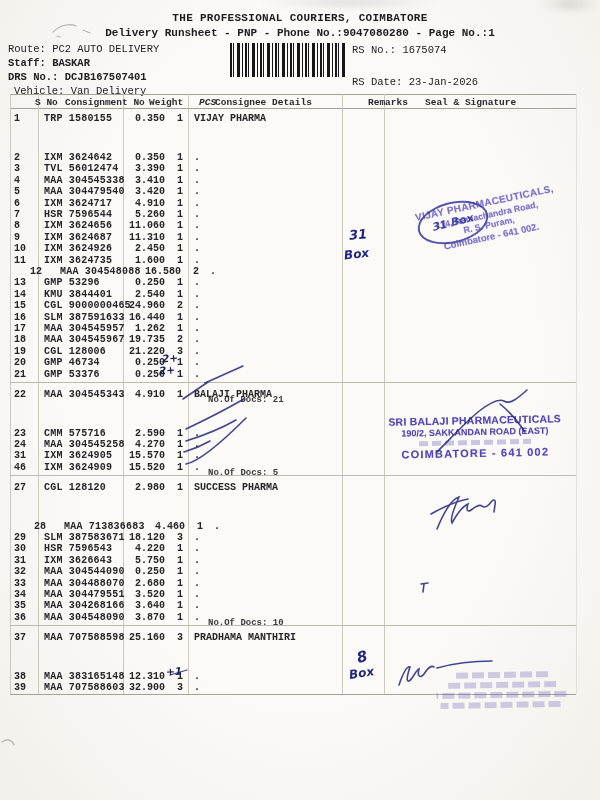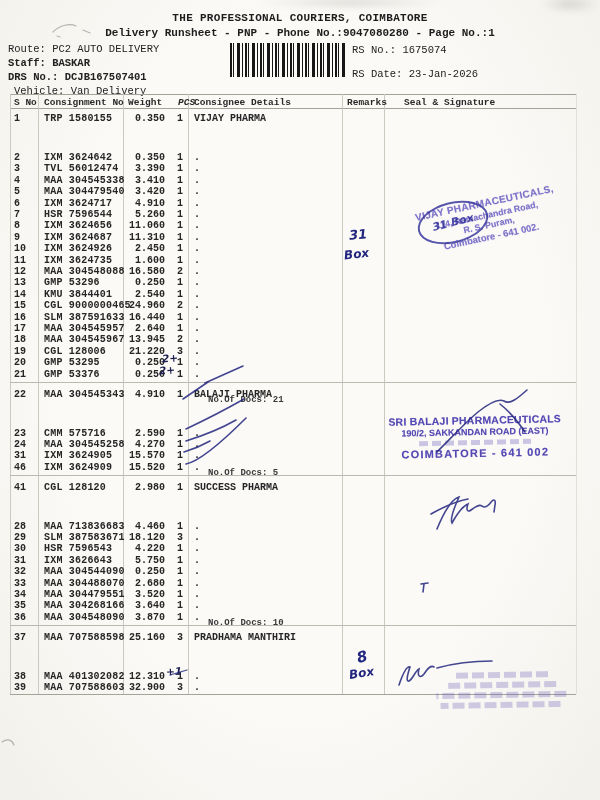--- a/index.html
+++ b/index.html
@@ -11,21 +11,21 @@
   #doc-title{top:12px;left:0;width:600px;text-align:center;font:700 11px "Liberation Mono",monospace;letter-spacing:.3px;color:#1d1d1d;}
   #doc-subtitle{top:27px;left:0;width:600px;text-align:center;font:700 11px "Liberation Mono",monospace;color:#1d1d1d;}
   .info-line{font:400 10.5px "Liberation Mono",monospace;color:#222;white-space:pre;}
   .info-bold{font-weight:700;}
   #barcode{left:230px;top:43px;width:115px;height:34px;
     background:repeating-linear-gradient(90deg,#161616 0 2px,transparent 2px 3px,#161616 3px 4px,transparent 4px 7px,#161616 7px 10px,transparent 10px 12px,#161616 12px 13px,transparent 13px 15px);}
   
   .hline{position:absolute;left:10px;width:566px;height:1px;background:#a5a299;}
   .group-line{background:#bcb9b0;}
   .vline{position:absolute;top:94px;height:600px;width:1px;background:#ccc9c0;}
-  .thead{position:absolute;top:97px;font:700 9.5px "Liberation Mono",monospace;color:#2a2a2a;white-space:nowrap;}
+  .thead{position:absolute;top:97px;font:700 9.5px "Liberation Mono",monospace;color:#2a2a2a;white-space:nowrap;margin-left:21px;}
   
   .trow{position:absolute;left:0;width:576px;height:11px;font:600 10px "Liberation Mono",monospace;color:#262626;}
   .c-sno{position:absolute;left:14px;}
   .c-con{position:absolute;left:44px;letter-spacing:.2px;white-space:pre;}
   .c-wt{position:absolute;left:118px;width:47px;text-align:right;}
   .c-pcs{position:absolute;left:166px;width:17px;text-align:right;}
   .c-cons{position:absolute;left:194px;white-space:pre;}
   .docs{position:absolute;left:208px;font:700 9px "Liberation Mono",monospace;color:#3a3a3a;}
   
   .stamp{text-align:center;line-height:1.25;pointer-events:none;}
@@ -74,21 +74,21 @@
 <div class="abs" id="doc-subtitle">Delivery Runsheet - PNP - Phone No.:9047080280 - Page No.:1</div>
 
 <div class="abs info-line" style="left:8px;top:43px;"><span>Route:</span> <span>PC2 AUTO DELIVERY</span></div>
 <div class="abs info-line info-bold" style="left:8px;top:57px;"><span>Staff:</span> <span>BASKAR</span></div>
 <div class="abs info-line info-bold" style="left:8px;top:71px;"><span>DRS No.:</span> <span>DCJB167507401</span></div>
 <div class="abs info-line" style="left:14px;top:85px;"><span>Vehicle:</span> <span>Van Delivery</span></div>
 
 <div class="abs" id="barcode"></div>
 
 <div class="abs info-line" style="left:352px;top:44px;"><span>RS No.:</span> <span>1675074</span></div>
-<div class="abs info-line" style="left:352px;top:68px;"><span>RS Date:</span> <span>23-Jan-2026</span></div>
+<div class="abs info-line" style="left:352px;top:76px;"><span>RS Date:</span> <span>23-Jan-2026</span></div>
 
 <div class="hline" style="top:94px;"></div>
 <div class="hline" style="top:108px;"></div>
 <div class="vline" style="left:10px;"></div>
 <div class="vline" style="left:38px;"></div>
 <div class="vline" style="left:123px;"></div>
 <div class="vline" style="left:188px;"></div>
 <div class="vline" style="left:342px;"></div>
 <div class="vline" style="left:384px;"></div>
 <div class="vline" style="left:576px;opacity:.5;"></div>
@@ -172,21 +172,21 @@
       <span class="c-pcs">1</span>
       <span class="c-cons">.</span>
     </div>
     <div class="trow" style="top: 254.6px;">
       <span class="c-sno">11</span>
       <span class="c-con">IXM 3624735</span>
       <span class="c-wt">1.600</span>
       <span class="c-pcs">1</span>
       <span class="c-cons">.</span>
     </div>
-    <div class="trow" style="top: 266px;">
+    <div class="trow" style="top: 266px; margin-left: 16px;">
       <span class="c-sno">12</span>
       <span class="c-con">MAA 304548088</span>
       <span class="c-wt">16.580</span>
       <span class="c-pcs">2</span>
       <span class="c-cons">.</span>
     </div>
     <div class="trow" style="top: 277.4px;">
       <span class="c-sno">13</span>
       <span class="c-con">GMP 53296</span>
       <span class="c-wt">0.250</span>
@@ -210,41 +210,41 @@
     <div class="trow" style="top: 311.6px;">
       <span class="c-sno">16</span>
       <span class="c-con">SLM 387591633</span>
       <span class="c-wt">16.440</span>
       <span class="c-pcs">1</span>
       <span class="c-cons">.</span>
     </div>
     <div class="trow" style="top: 323px;">
       <span class="c-sno">17</span>
       <span class="c-con">MAA 304545957</span>
-      <span class="c-wt">2.640</span>
+      <span class="c-wt">1.262</span>
       <span class="c-pcs">1</span>
       <span class="c-cons">.</span>
     </div>
     <div class="trow" style="top: 334.4px;">
       <span class="c-sno">18</span>
       <span class="c-con">MAA 304545967</span>
-      <span class="c-wt">13.945</span>
+      <span class="c-wt">19.735</span>
       <span class="c-pcs">2</span>
       <span class="c-cons">.</span>
     </div>
     <div class="trow" style="top: 345.8px;">
       <span class="c-sno">19</span>
       <span class="c-con">CGL 128006</span>
       <span class="c-wt">21.220</span>
       <span class="c-pcs">3</span>
       <span class="c-cons">.</span>
     </div>
     <div class="trow" style="top: 357.2px;">
       <span class="c-sno">20</span>
-      <span class="c-con">GMP 53295</span>
+      <span class="c-con">GMP 46734</span>
       <span class="c-wt">0.250</span>
       <span class="c-pcs">1</span>
       <span class="c-cons">.</span>
     </div>
     <div class="trow" style="top: 368.6px;">
       <span class="c-sno">21</span>
       <span class="c-con">GMP 53376</span>
       <span class="c-wt">0.250</span>
       <span class="c-pcs">1</span>
       <span class="c-cons">.</span>
@@ -282,27 +282,27 @@
     <div class="trow" style="top: 461.7px;">
       <span class="c-sno">46</span>
       <span class="c-con">IXM 3624909</span>
       <span class="c-wt">15.520</span>
       <span class="c-pcs">1</span>
       <span class="c-cons">.</span>
     </div>
     <div class="docs" style="top: 468.1px;">No.Of Docs: 5</div>
     <div class="hline group-line" style="top: 475.1px;"></div>
     <div class="trow" style="top: 481.6px;">
-      <span class="c-sno">41</span>
+      <span class="c-sno">27</span>
       <span class="c-con">CGL 128120</span>
       <span class="c-wt">2.980</span>
       <span class="c-pcs">1</span>
       <span class="c-cons">SUCCESS PHARMA</span>
     </div>
-    <div class="trow" style="top: 520.6px;">
+    <div class="trow" style="top: 520.6px; margin-left: 20px;">
       <span class="c-sno">28</span>
       <span class="c-con">MAA 713836683</span>
       <span class="c-wt">4.460</span>
       <span class="c-pcs">1</span>
       <span class="c-cons">.</span>
     </div>
     <div class="trow" style="top: 532px;">
       <span class="c-sno">29</span>
       <span class="c-con">SLM 387583671</span>
       <span class="c-wt">18.120</span>
@@ -362,21 +362,21 @@
     <div class="hline group-line" style="top: 625.2px;"></div>
     <div class="trow" style="top: 631.7px;">
       <span class="c-sno">37</span>
       <span class="c-con">MAA 707588598</span>
       <span class="c-wt">25.160</span>
       <span class="c-pcs">3</span>
       <span class="c-cons">PRADHAMA MANTHIRI</span>
     </div>
     <div class="trow" style="top: 670.7px;">
       <span class="c-sno">38</span>
-      <span class="c-con">MAA 401302082</span>
+      <span class="c-con">MAA 383165148</span>
       <span class="c-wt">12.310</span>
       <span class="c-pcs">1</span>
       <span class="c-cons">.</span>
     </div>
     <div class="trow" style="top: 682.1px;">
       <span class="c-sno">39</span>
       <span class="c-con">MAA 707588603</span>
       <span class="c-wt">32.900</span>
       <span class="c-pcs">3</span>
       <span class="c-cons">.</span>

